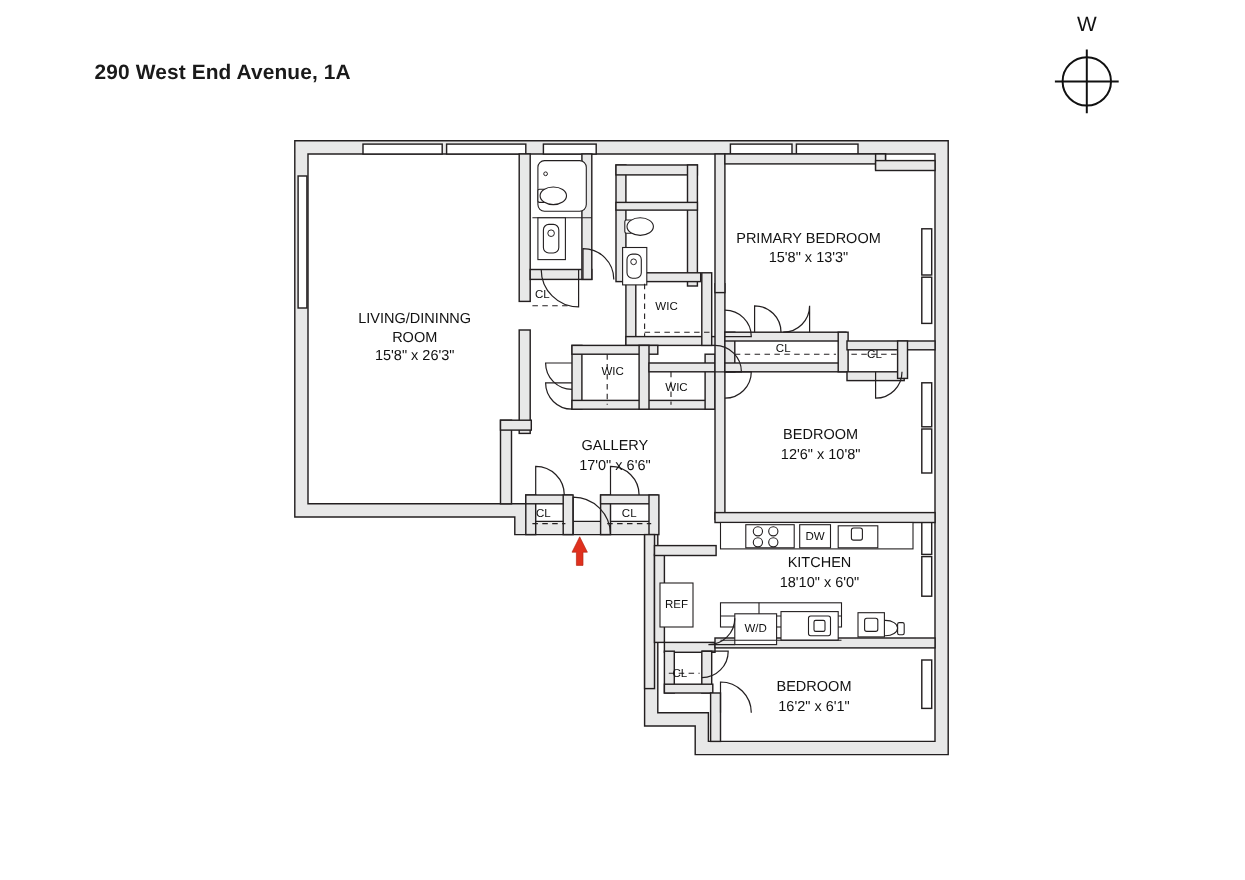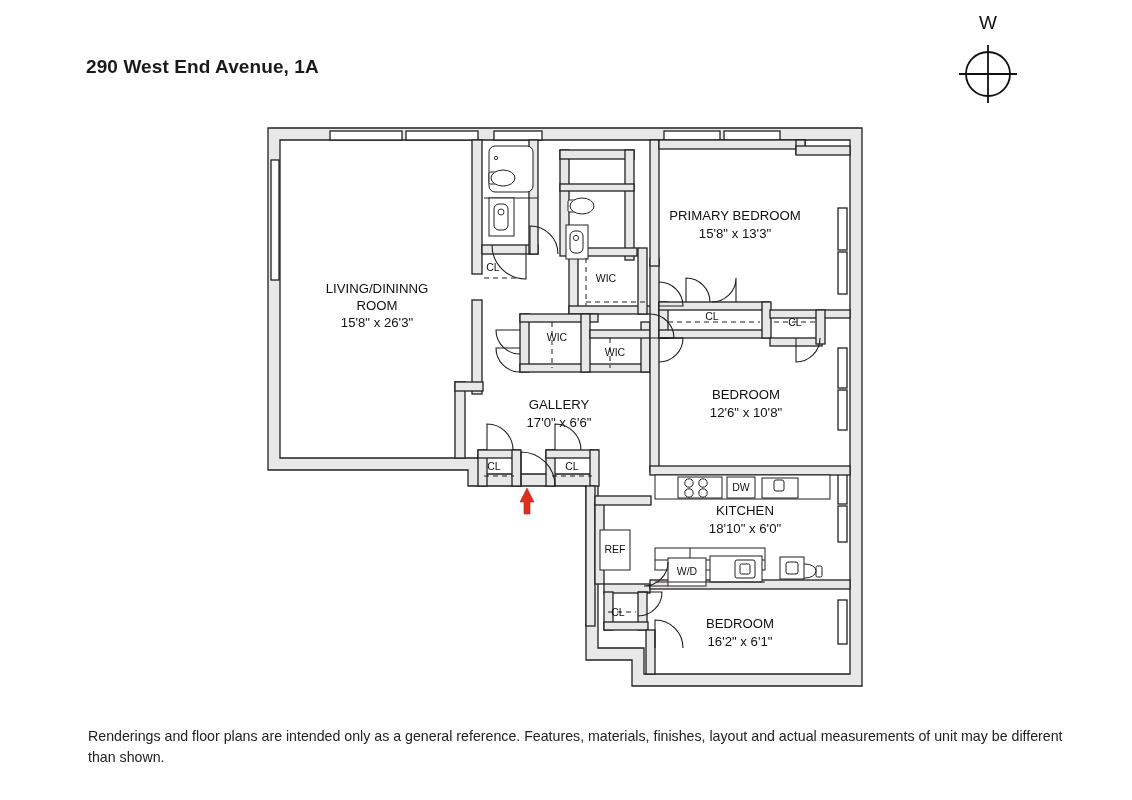--- a/index.html
+++ b/index.html
@@ -383,15 +383,14 @@
     </g>
 
     <g>
       <text class="ap-label" x="741" y="488">DW</text>
       <text class="ap-label" x="615" y="550">REF</text>
       <text class="ap-label" x="687" y="572">W/D</text>
     </g>
 
   </svg>
 
-  <div id="disclaimer">Renderings and floor plans are intended only as a general reference. Features, materials, finishes, layout and actual measurements of unit may be different than shown.</div>
 
 </div>
 
 </body></html>

